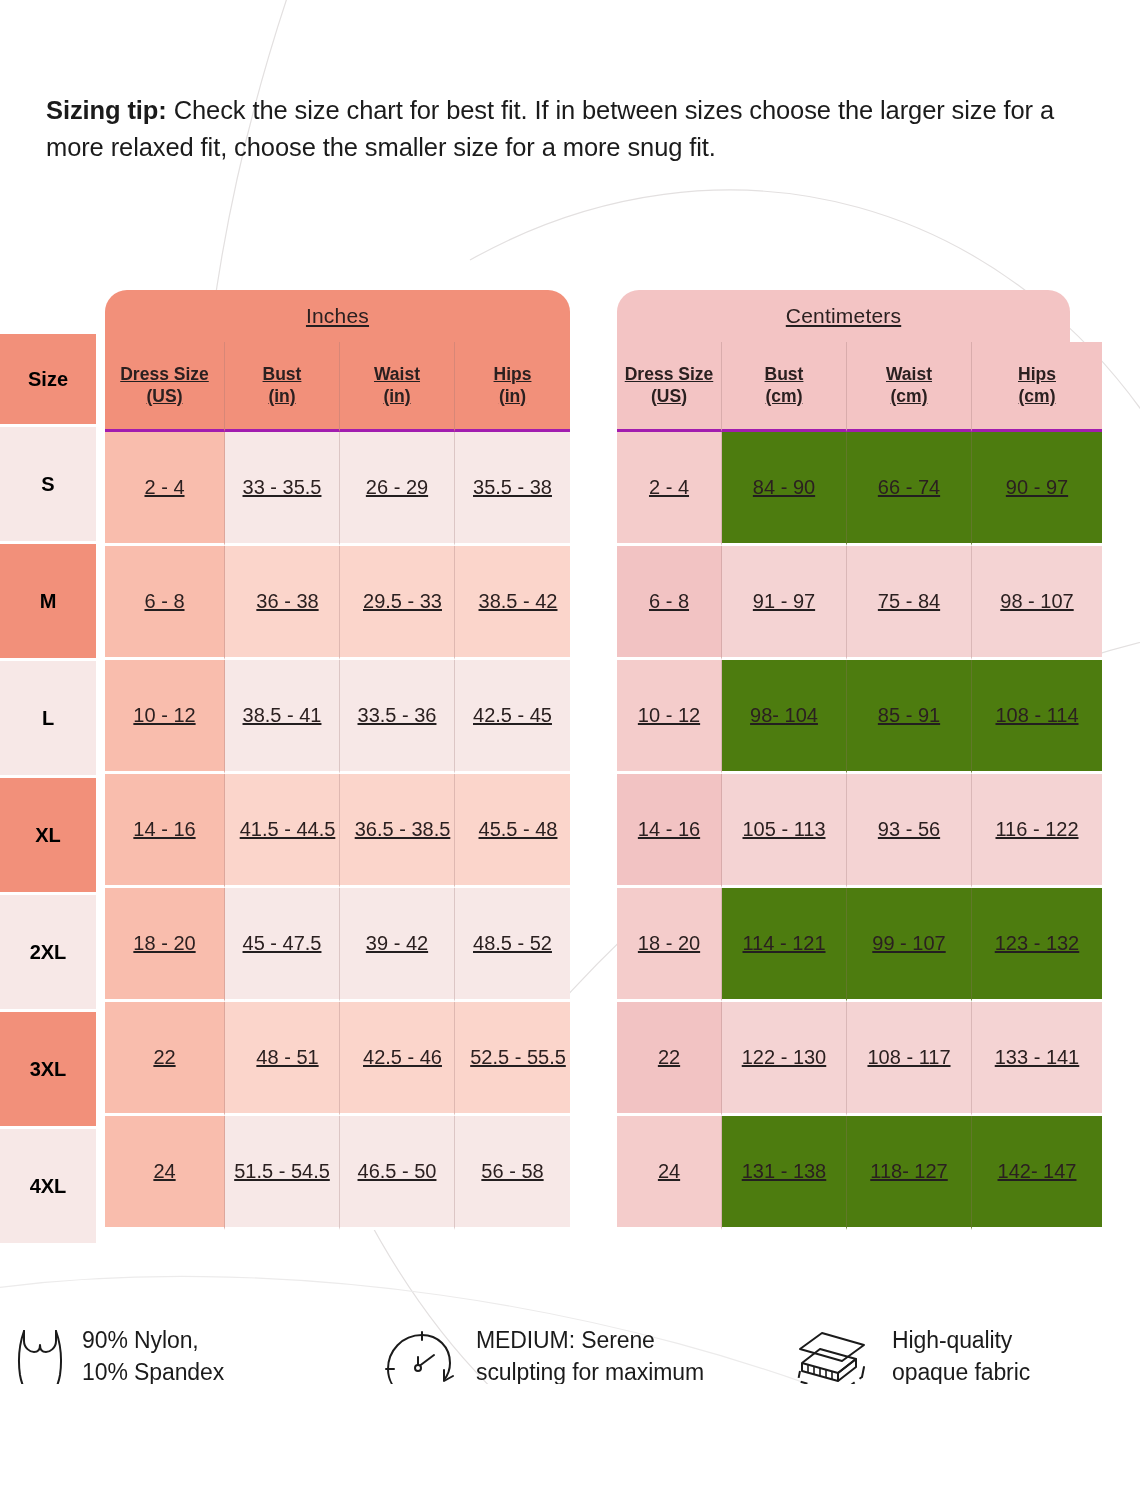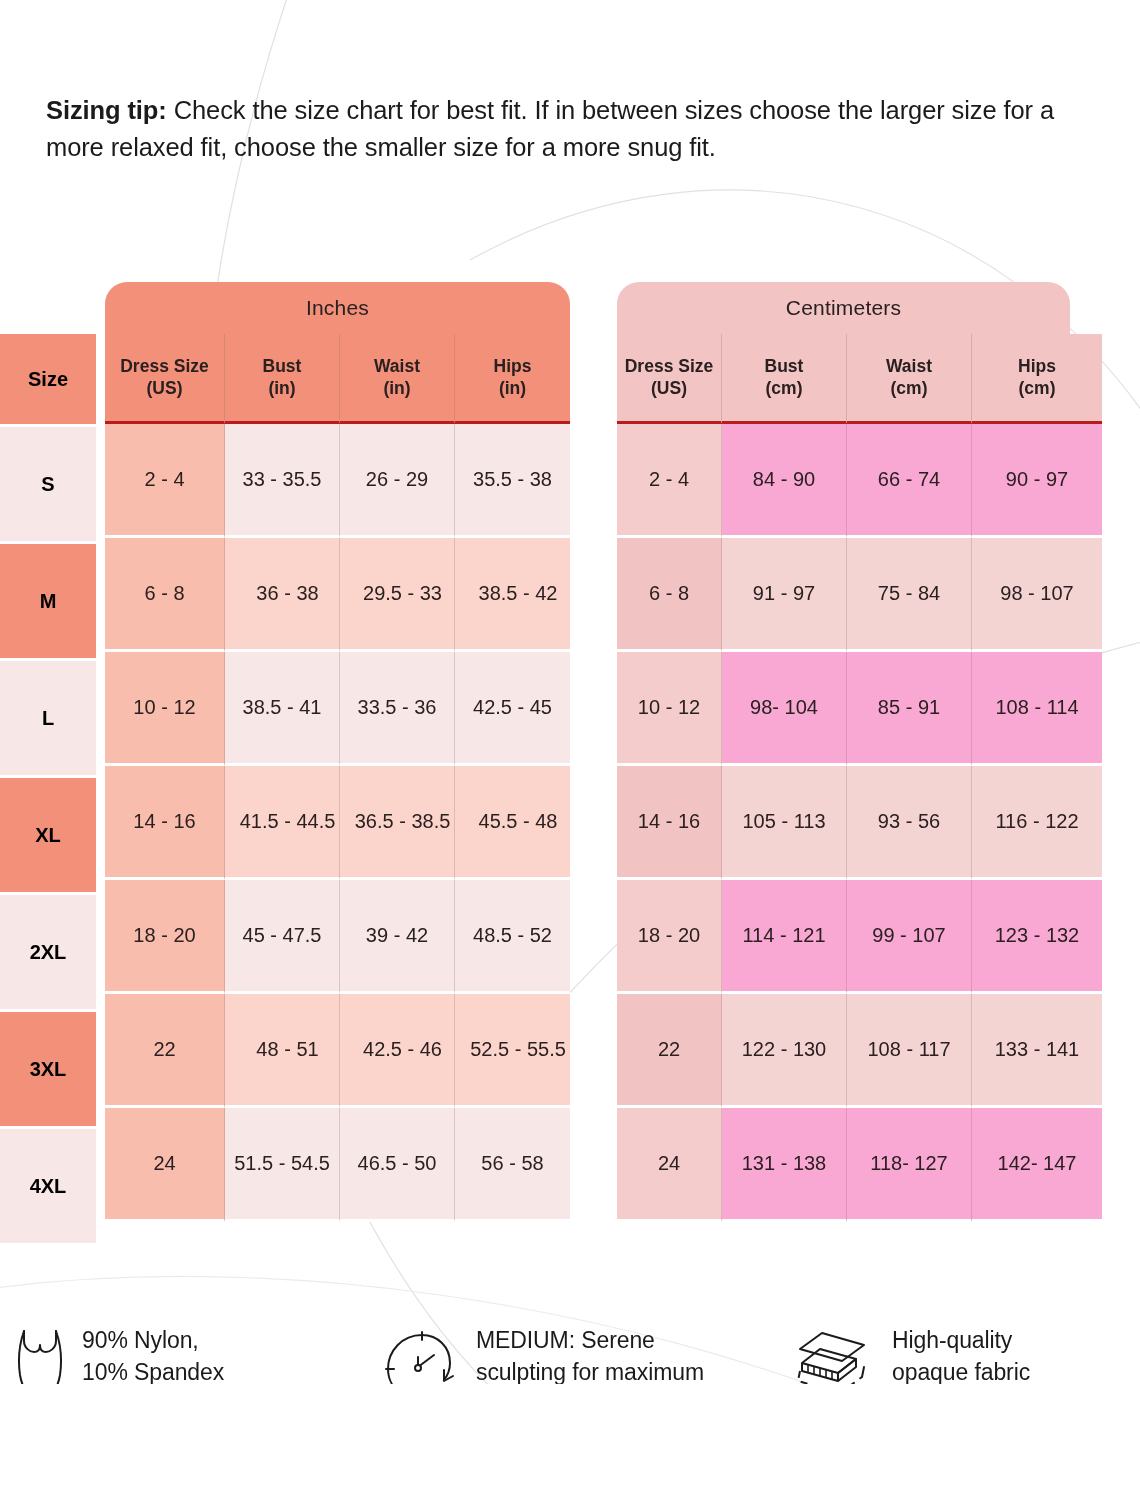--- a/index.html
+++ b/index.html
@@ -64,21 +64,22 @@
     font-weight: 700;
     color: #000000;
     margin-bottom: 3px;
   }
   .size-cell.hdr { height: 90px; }
   .size-cell.dark  { background: #f2907a; }
   .size-cell.light { background: #f7e8e7; }
 
   .unit-table {
     position: absolute;
-    top: 4px;
+    top: 12px;
+    text-decoration: underline;
   }
   #table-inches { left: 105px; width: 465px; }
   #table-cm     { left: 585px; width: 485px; padding-left: 32px; }
 
   .unit-band {
     height: 52px;
     border-radius: 22px 22px 0 0;
     display: flex;
     align-items: center;
     justify-content: center;
@@ -105,35 +106,35 @@
     border-bottom: 3px solid #fff;
     white-space: nowrap;
   }
   .cell:nth-child(4n) { border-right: none; }
   .hcell {
     height: 90px;
     flex-direction: column;
     font-weight: 700;
     font-size: 17.5px;
     line-height: 1.25;
-    border-bottom: 3px solid #b91c1c;
+    border-bottom: 3px solid #a21caf;
   }
 
   
   #table-inches .hcell      { background: #f2907a; }
   #table-inches .c-ds-odd   { background: #f9bdad; }
   #table-inches .c-ds-even  { background: #f9bdad; }
   #table-inches .c-odd      { background: #f7e8e7; }
   #table-inches .c-even     { background: #fbd5cb; padding-left: 11px; }
 
   
   #table-cm .hcell     { background: #f3c4c4; }
   #table-cm .c-ds-odd  { background: #f4cccb; }
   #table-cm .c-ds-even { background: #f2c3c3; }
-  #table-cm .c-odd     { background: #f9a8d4; }
+  #table-cm .c-odd     { background: #4d7c0f; }
   #table-cm .c-even    { background: #f4d3d3; }
 
   
   #features {
     position: absolute;
     left: 0;
     top: 1325px;
     width: 1140px;
     display: flex;
     align-items: flex-start;

